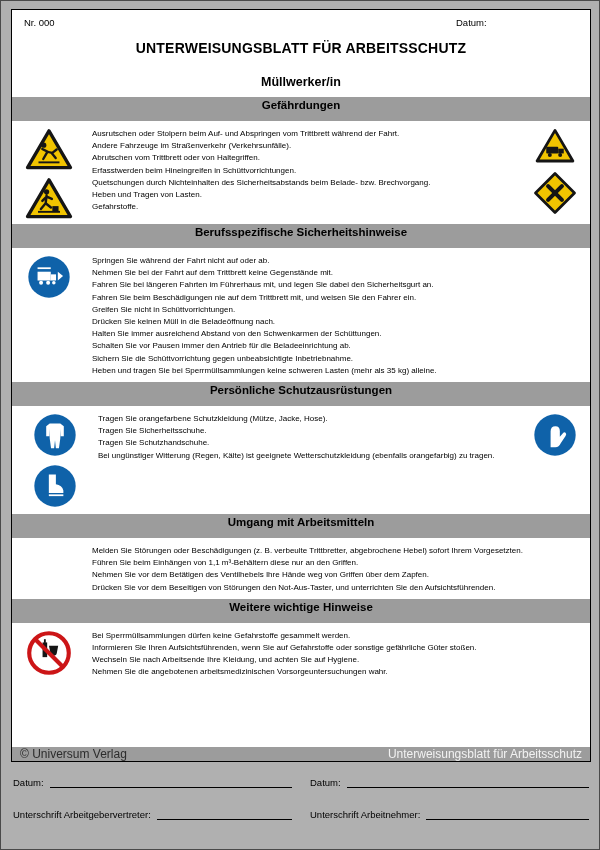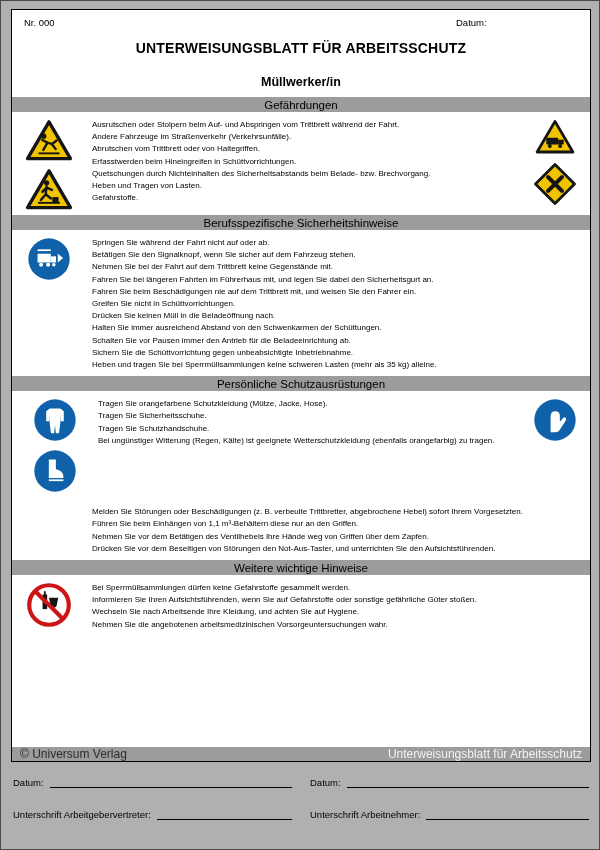--- a/index.html
+++ b/index.html
@@ -19,22 +19,22 @@
     display:flex; flex-direction:column;
   }
   .sheet-header { padding:7px 12px 8px; }
   .meta-row { display:flex; justify-content:space-between; font-size:9.5px; }
   .meta-date { width:122px; }
   .title { margin-top:12px; text-align:center; font-weight:bold; font-size:14px; letter-spacing:.2px; }
   .subtitle { margin-top:19px; text-align:center; font-weight:bold; font-size:12.5px; }
 
   
   .sec-bar {
-    background:#9c9c9c; height:15px; line-height:16px;
-    text-align:center; font-weight:normal; font-size:11.5px;
+    background:#9c9c9c; height:24px; line-height:16px;
+    text-align:center; font-weight:bold; font-size:11.5px;
   }
   .sec-body { display:flex; padding:6px 8px 5px 6px; }
   .icon-col { flex:0 0 62px; display:flex; flex-direction:column; align-items:center; gap:7px; padding-top:1px; }
   .icon-col.right { flex:0 0 54px; }
   .text-col { flex:1; padding:1px 4px 0 12px; }
   .text-col p { font-size:8px; line-height:12.2px; }
 
   .sec-hazards .sec-body { min-height:100px; }
   .sec-ppe .sec-body { min-height:108px;padding-left:12px; }
 
@@ -132,21 +132,20 @@
             <rect x="54" y="44" width="12" height="14" fill="#fff"></rect>
             <circle cx="32" cy="63" r="4.5" fill="#fff"></circle>
             <circle cx="48" cy="63" r="4.5" fill="#fff"></circle>
             <circle cx="61" cy="63" r="4" fill="#fff"></circle>
             <path d="M70 38 l12 10 -12 10 z" fill="#fff"></path>
             <path d="M24 30 h30" stroke="#fff" stroke-width="4"></path>
           </svg>
         </div>
         <div class="text-col">
           <p>Springen Sie während der Fahrt nicht auf oder ab.</p>
-          <p>Betätigen Sie den Signalknopf, wenn Sie sicher auf dem Fahrzeug stehen.</p>
           <p>Nehmen Sie bei der Fahrt auf dem Trittbrett keine Gegenstände mit.</p>
           <p>Fahren Sie bei längeren Fahrten im Führerhaus mit, und legen Sie dabei den Sicherheitsgurt an.</p>
           <p>Fahren Sie beim Beschädigungen nie auf dem Trittbrett mit, und weisen Sie den Fahrer ein.</p>
           <p>Greifen Sie nicht in Schüttvorrichtungen.</p>
           <p>Drücken Sie keinen Müll in die Beladeöffnung nach.</p>
           <p>Halten Sie immer ausreichend Abstand von den Schwenkarmen der Schüttungen.</p>
           <p>Schalten Sie vor Pausen immer den Antrieb für die Beladeeinrichtung ab.</p>
           <p>Sichern Sie die Schüttvorrichtung gegen unbeabsichtigte Inbetriebnahme.</p>
           <p>Heben und tragen Sie bei Sperrmüllsammlungen keine schweren Lasten (mehr als 35 kg) alleine.</p>
         </div>
@@ -176,20 +175,21 @@
         <div class="icon-col right">
           <svg class="circ" viewBox="0 0 100 100">
             <circle cx="50" cy="50" r="47" fill="#0f62a9"></circle>
             <path d="M40 78 V42 Q40 30 51 30 Q61 30 61 41 V54 L68 46 Q71 42 74 45 Q77 48 74 52 L63 69 Q59 78 51 78 Z" fill="#fff"></path>
           </svg>
         </div>
       </div>
     </section>
 
     <section class="sec sec-equipment">
+      <div class="sec-bar">Umgang mit Arbeitsmitteln</div>
       <div class="sec-body">
         <div class="icon-col"></div>
         <div class="text-col">
           <p>Melden Sie Störungen oder Beschädigungen (z. B. verbeulte Trittbretter, abgebrochene Hebel) sofort Ihrem Vorgesetzten.</p>
           <p>Führen Sie beim Einhängen von 1,1 m³-Behältern diese nur an den Griffen.</p>
           <p>Nehmen Sie vor dem Betätigen des Ventilhebels Ihre Hände weg von Griffen über dem Zapfen.</p>
           <p>Drücken Sie vor dem Beseitigen von Störungen den Not-Aus-Taster, und unterrichten Sie den Aufsichtsführenden.</p>
         </div>
       </div>
     </section>

